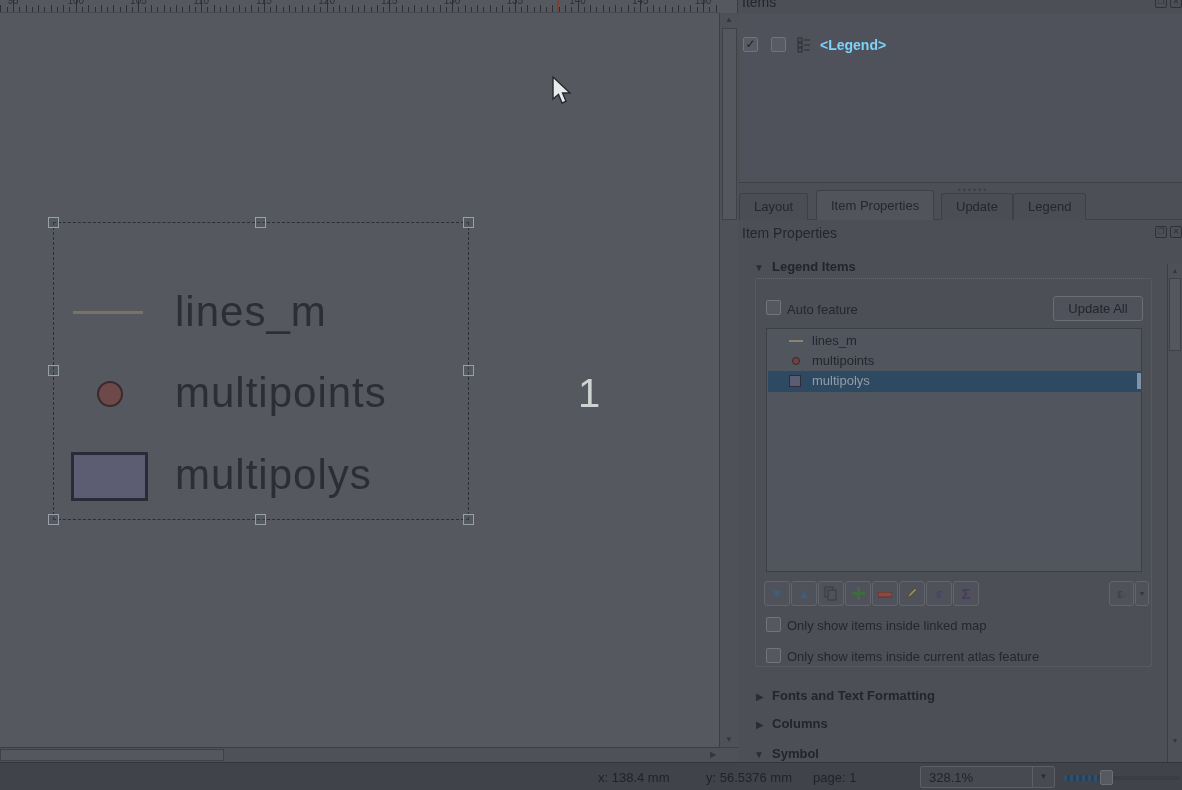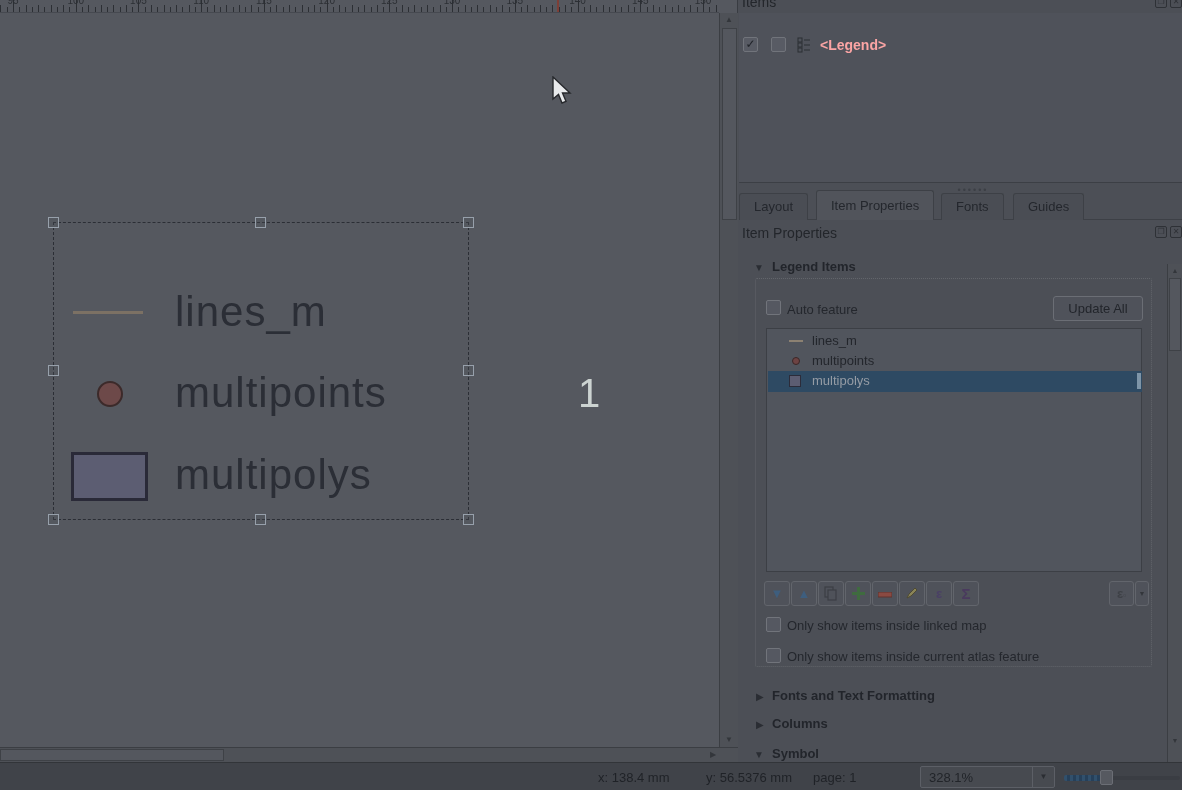--- a/index.html
+++ b/index.html
@@ -258,31 +258,31 @@
       <div class="cb" style="left:4px; top:3px;">✓</div>
       <div class="cb" style="left:32px; top:3px;"></div>
       <svg style="position:absolute; left:58px; top:3px;" width="15" height="16">
         <rect x="1" y="1" width="4" height="4" fill="none" stroke="#2b2e33"></rect>
           <line x1="7" y1="3" x2="13" y2="3" stroke="#2b2e33"></line>
         <rect x="1" y="6" width="4" height="4" fill="none" stroke="#2b2e33"></rect>
           <line x1="7" y1="8" x2="13" y2="8" stroke="#2b2e33"></line>
         <rect x="1" y="11" width="4" height="4" fill="none" stroke="#2b2e33"></rect>
           <line x1="7" y1="13" x2="13" y2="13" stroke="#2b2e33"></line>
       </svg>
-      <div style="position:absolute; left:81px; top:3px; font-size:14px; font-weight:bold; color:#fca5a5;">&lt;Legend&gt;</div>
+      <div style="position:absolute; left:81px; top:3px; font-size:14px; font-weight:bold; color:#7dd3fc;">&lt;Legend&gt;</div>
     </div>
     <div class="resize-dots">••••••</div>
   </div>
 
   <div style="position:absolute; left:0; top:190px; width:443px; height:30px;">
     <div class="tabbar-line"></div>
     <div class="tab" style="left:0;">Layout</div>
     <div class="tab active" style="left:77px;">Item Properties</div>
-    <div class="tab" style="left:202px;">Fonts</div>
-    <div class="tab" style="left:274px;">Guides</div>
+    <div class="tab" style="left:202px;">Update</div>
+    <div class="tab" style="left:274px;">Legend</div>
   </div>
 
   <div style="position:absolute; left:0; top:220px; width:443px; height:542px;">
     <div class="panel-title" style="position:absolute; left:3px; top:5px;">Item Properties</div>
     <div class="win-btn" style="left:416px; top:6px;">❐</div>
     <div class="win-btn" style="left:431px; top:6px;">✕</div>
 
     <div style="position:absolute; left:0; top:38px; width:428px; height:504px; overflow:hidden;">
 
       <div class="section-arrow" style="left:15px; top:4px;">▼</div>

